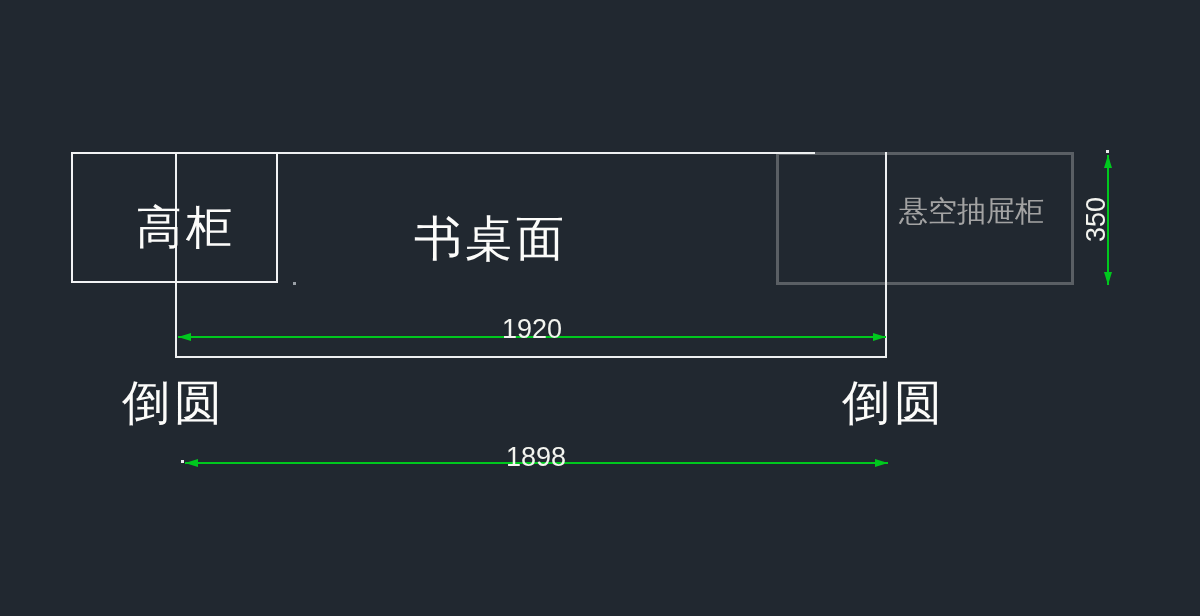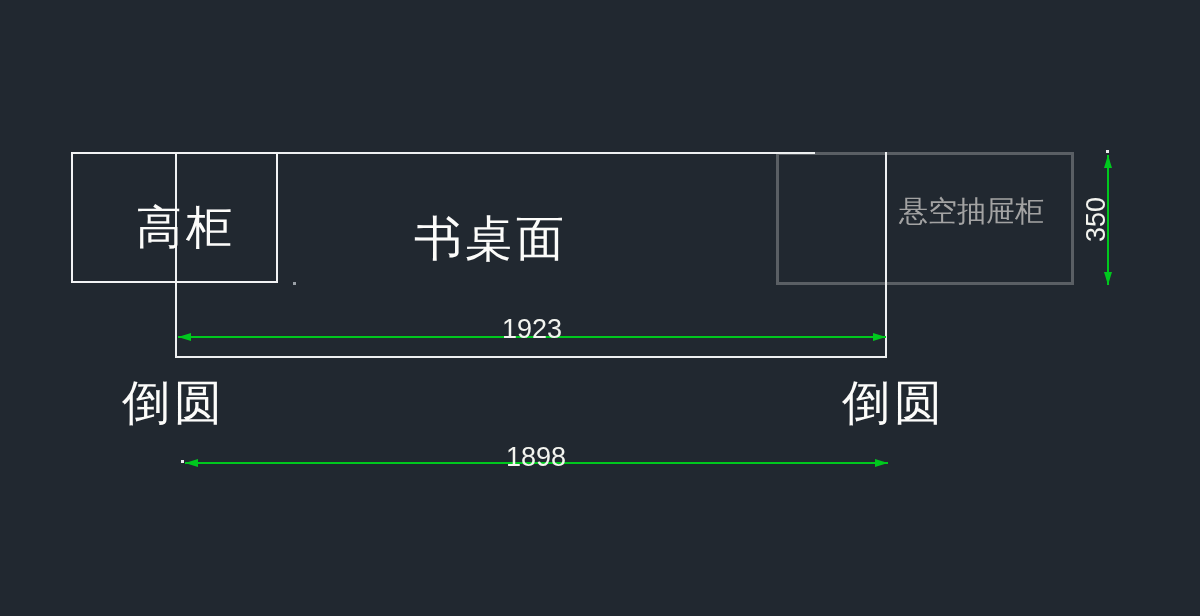--- a/index.html
+++ b/index.html
@@ -71,21 +71,21 @@
   <div class="cjk-sans" style="left:899px;top:197px;font-size:29px;letter-spacing:0px;">悬空抽屉柜</div>
 
   <div class="cjk-serif" style="left:122px;top:379px;font-size:48px;letter-spacing:4px;">倒圆</div>
 
   <div class="cjk-serif" style="left:842px;top:379px;font-size:48px;letter-spacing:4px;">倒圆</div>
 
   <div>
     <div class="dimline" style="left:178px;top:336px;width:708px;height:2px;"></div>
     <div class="arr arr-left" style="left:178px;top:333px;"></div>
     <div class="arr arr-right" style="left:873px;top:333px;"></div>
-    <div class="dimtext" style="left:498px;top:316px;width:68px;">1923</div>
+    <div class="dimtext" style="left:498px;top:316px;width:68px;">1920</div>
   </div>
 
   <div>
     <div class="dimline" style="left:185px;top:462px;width:703px;height:2px;"></div>
     <div class="arr arr-left" style="left:185px;top:459px;"></div>
     <div class="arr arr-right" style="left:875px;top:459px;"></div>
     <div class="defpoint" style="left:181px;top:460px;"></div>
     <div class="dimtext" style="left:502px;top:444px;width:68px;">1898</div>
   </div>
 

